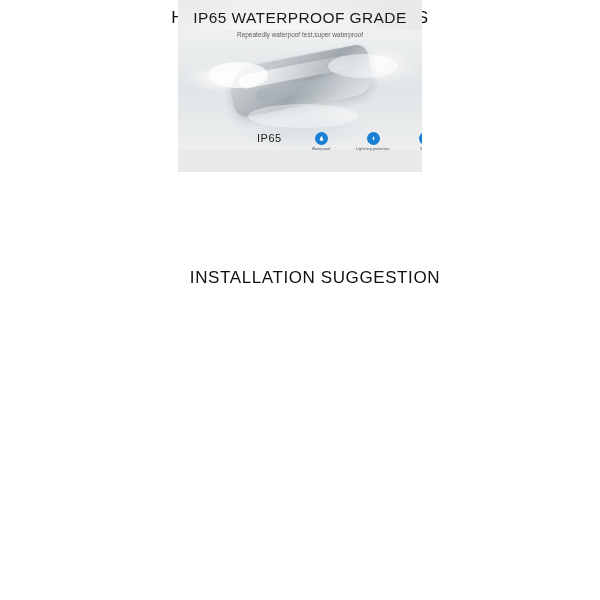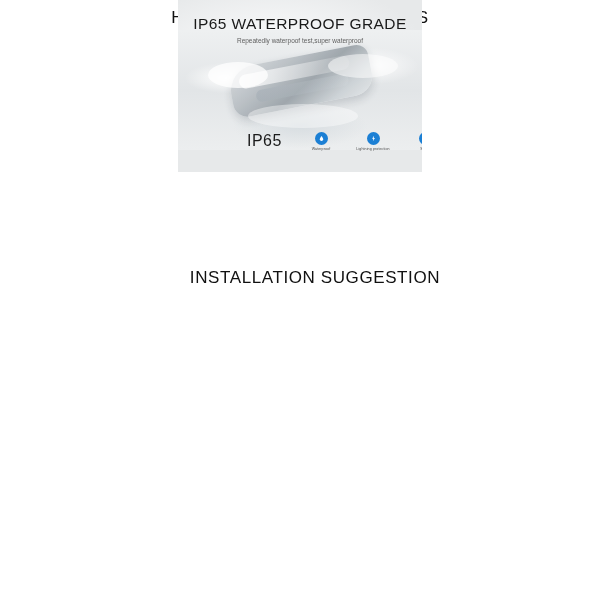--- a/index.html
+++ b/index.html
@@ -135,21 +135,21 @@
   .ip-panel {
     position: absolute; left: 178px; top: 0;
     width: 244px; height: 172px;
     background:
       radial-gradient(ellipse 150px 70px at 40% 30%, #ffffff 0%, #f3f4f5 45%, #e7e9ea 100%),
       linear-gradient(180deg,#f4f5f6 0%, #e9eaec 100%);
     overflow: hidden;
   }
   .ip-title {
     position: relative; z-index: 4; text-align: center;
-    font-size: 15.5px; color: #1a1a1a; padding-top: 15px; letter-spacing: 0.4px;
+    font-size: 15.5px; color: #1a1a1a; padding-top: 9px; letter-spacing: 0.4px;
   }
   .ip-sub {
     position: relative; z-index: 4; text-align: center;
     font-size: 6.5px; color: #5e5e5e; padding-top: 4px;
   }
   .ip-water {
     position: absolute; left: 0; top: 30px; width: 244px; height: 120px;
     background:
       radial-gradient(ellipse 60px 22px at 20% 40%, rgba(255,255,255,.95), rgba(255,255,255,0) 70%),
       radial-gradient(ellipse 70px 26px at 78% 30%, rgba(255,255,255,.9), rgba(255,255,255,0) 72%),
@@ -173,22 +173,22 @@
   .ip-lamp:after{
     content:"";position:absolute;left:24px;top:26px;width:94px;height:12px;
     background:linear-gradient(90deg,rgba(160,170,178,.6),rgba(220,226,230,.2));
     border-radius:10px;
   }
   .ip-splash {
     position: absolute; border-radius: 50%;
     background: rgba(255,255,255,0.75);
   }
   .ip65-big {
-    position: absolute; z-index: 5; left: 69px; top: 132px;
-    font-size: 16px; color: #1b1b1b; letter-spacing: 0.5px;
+    position: absolute; z-index: 5; left: 79px; top: 132px;
+    font-size: 11px; color: #1b1b1b; letter-spacing: 0.5px;
   }
   .badges {
     position: absolute; z-index: 5; left: 124px; top: 132px;
     display: flex; gap: 14px;
   }
   .badge { width: 38px; text-align: center; }
   .badge-circle {
     width: 13px; height: 13px; border-radius: 50%;
     background: #1b7fd4; margin: 0 auto 2px auto;
     position: relative;

